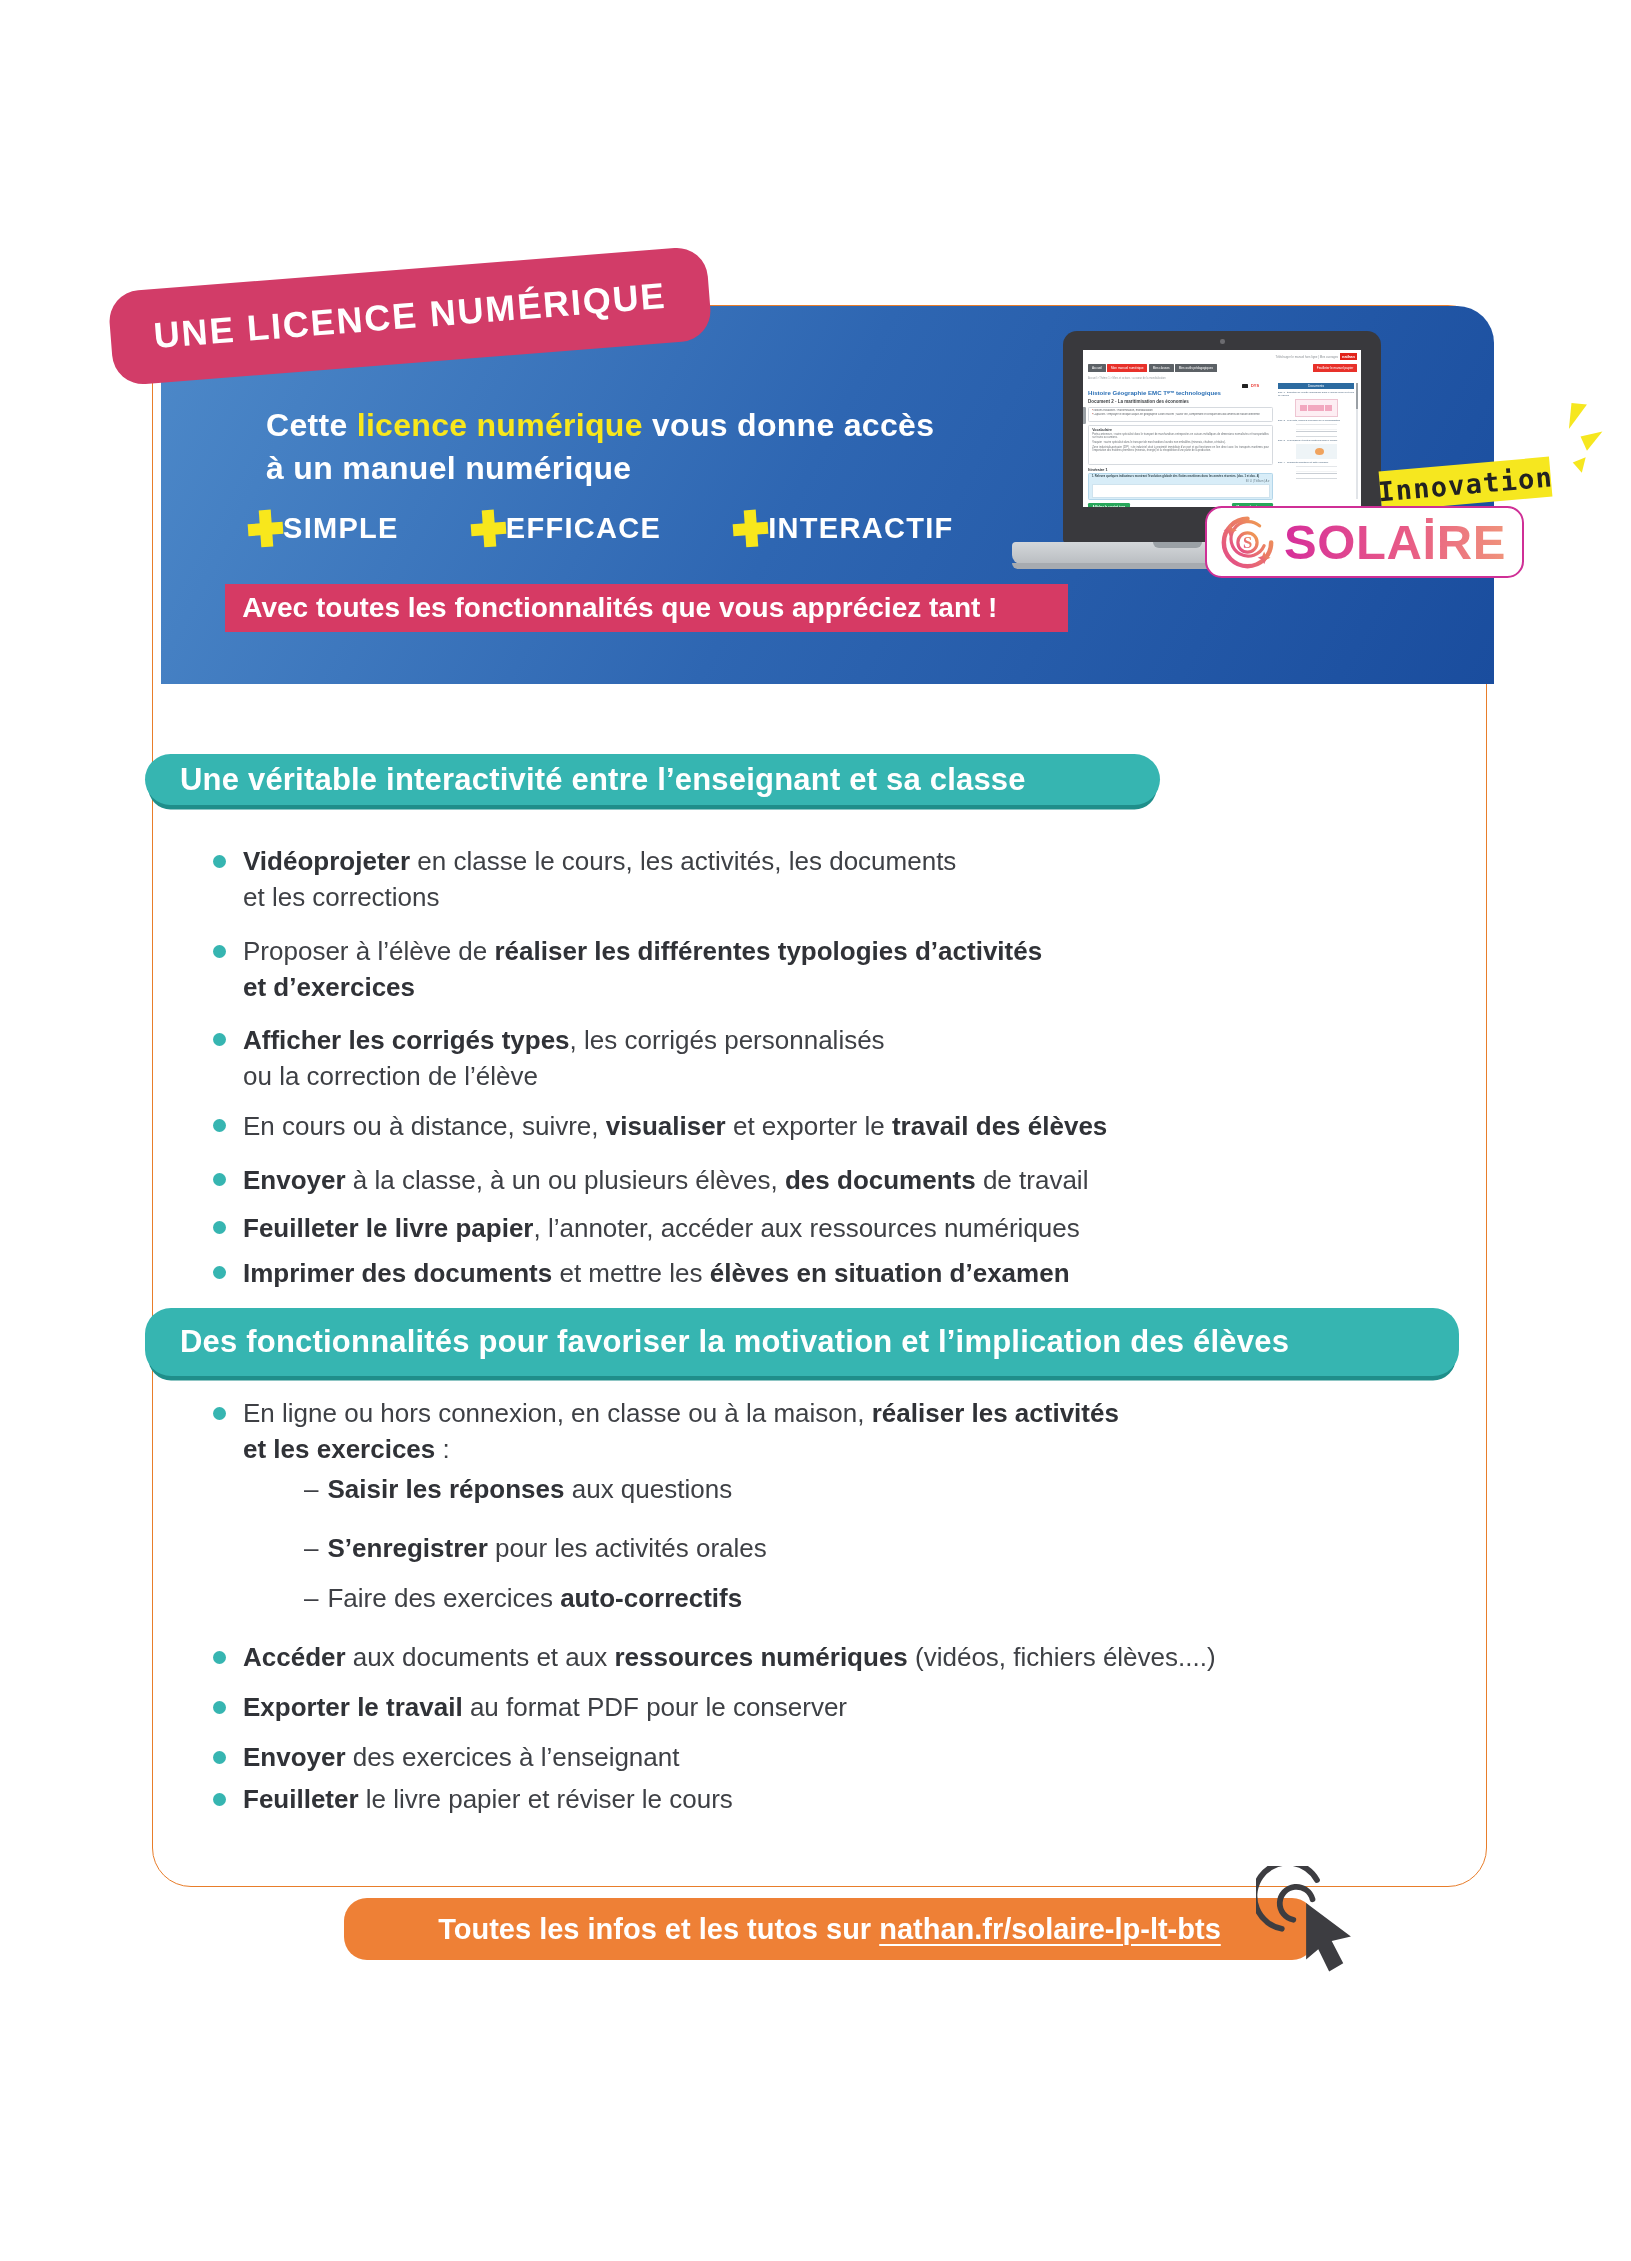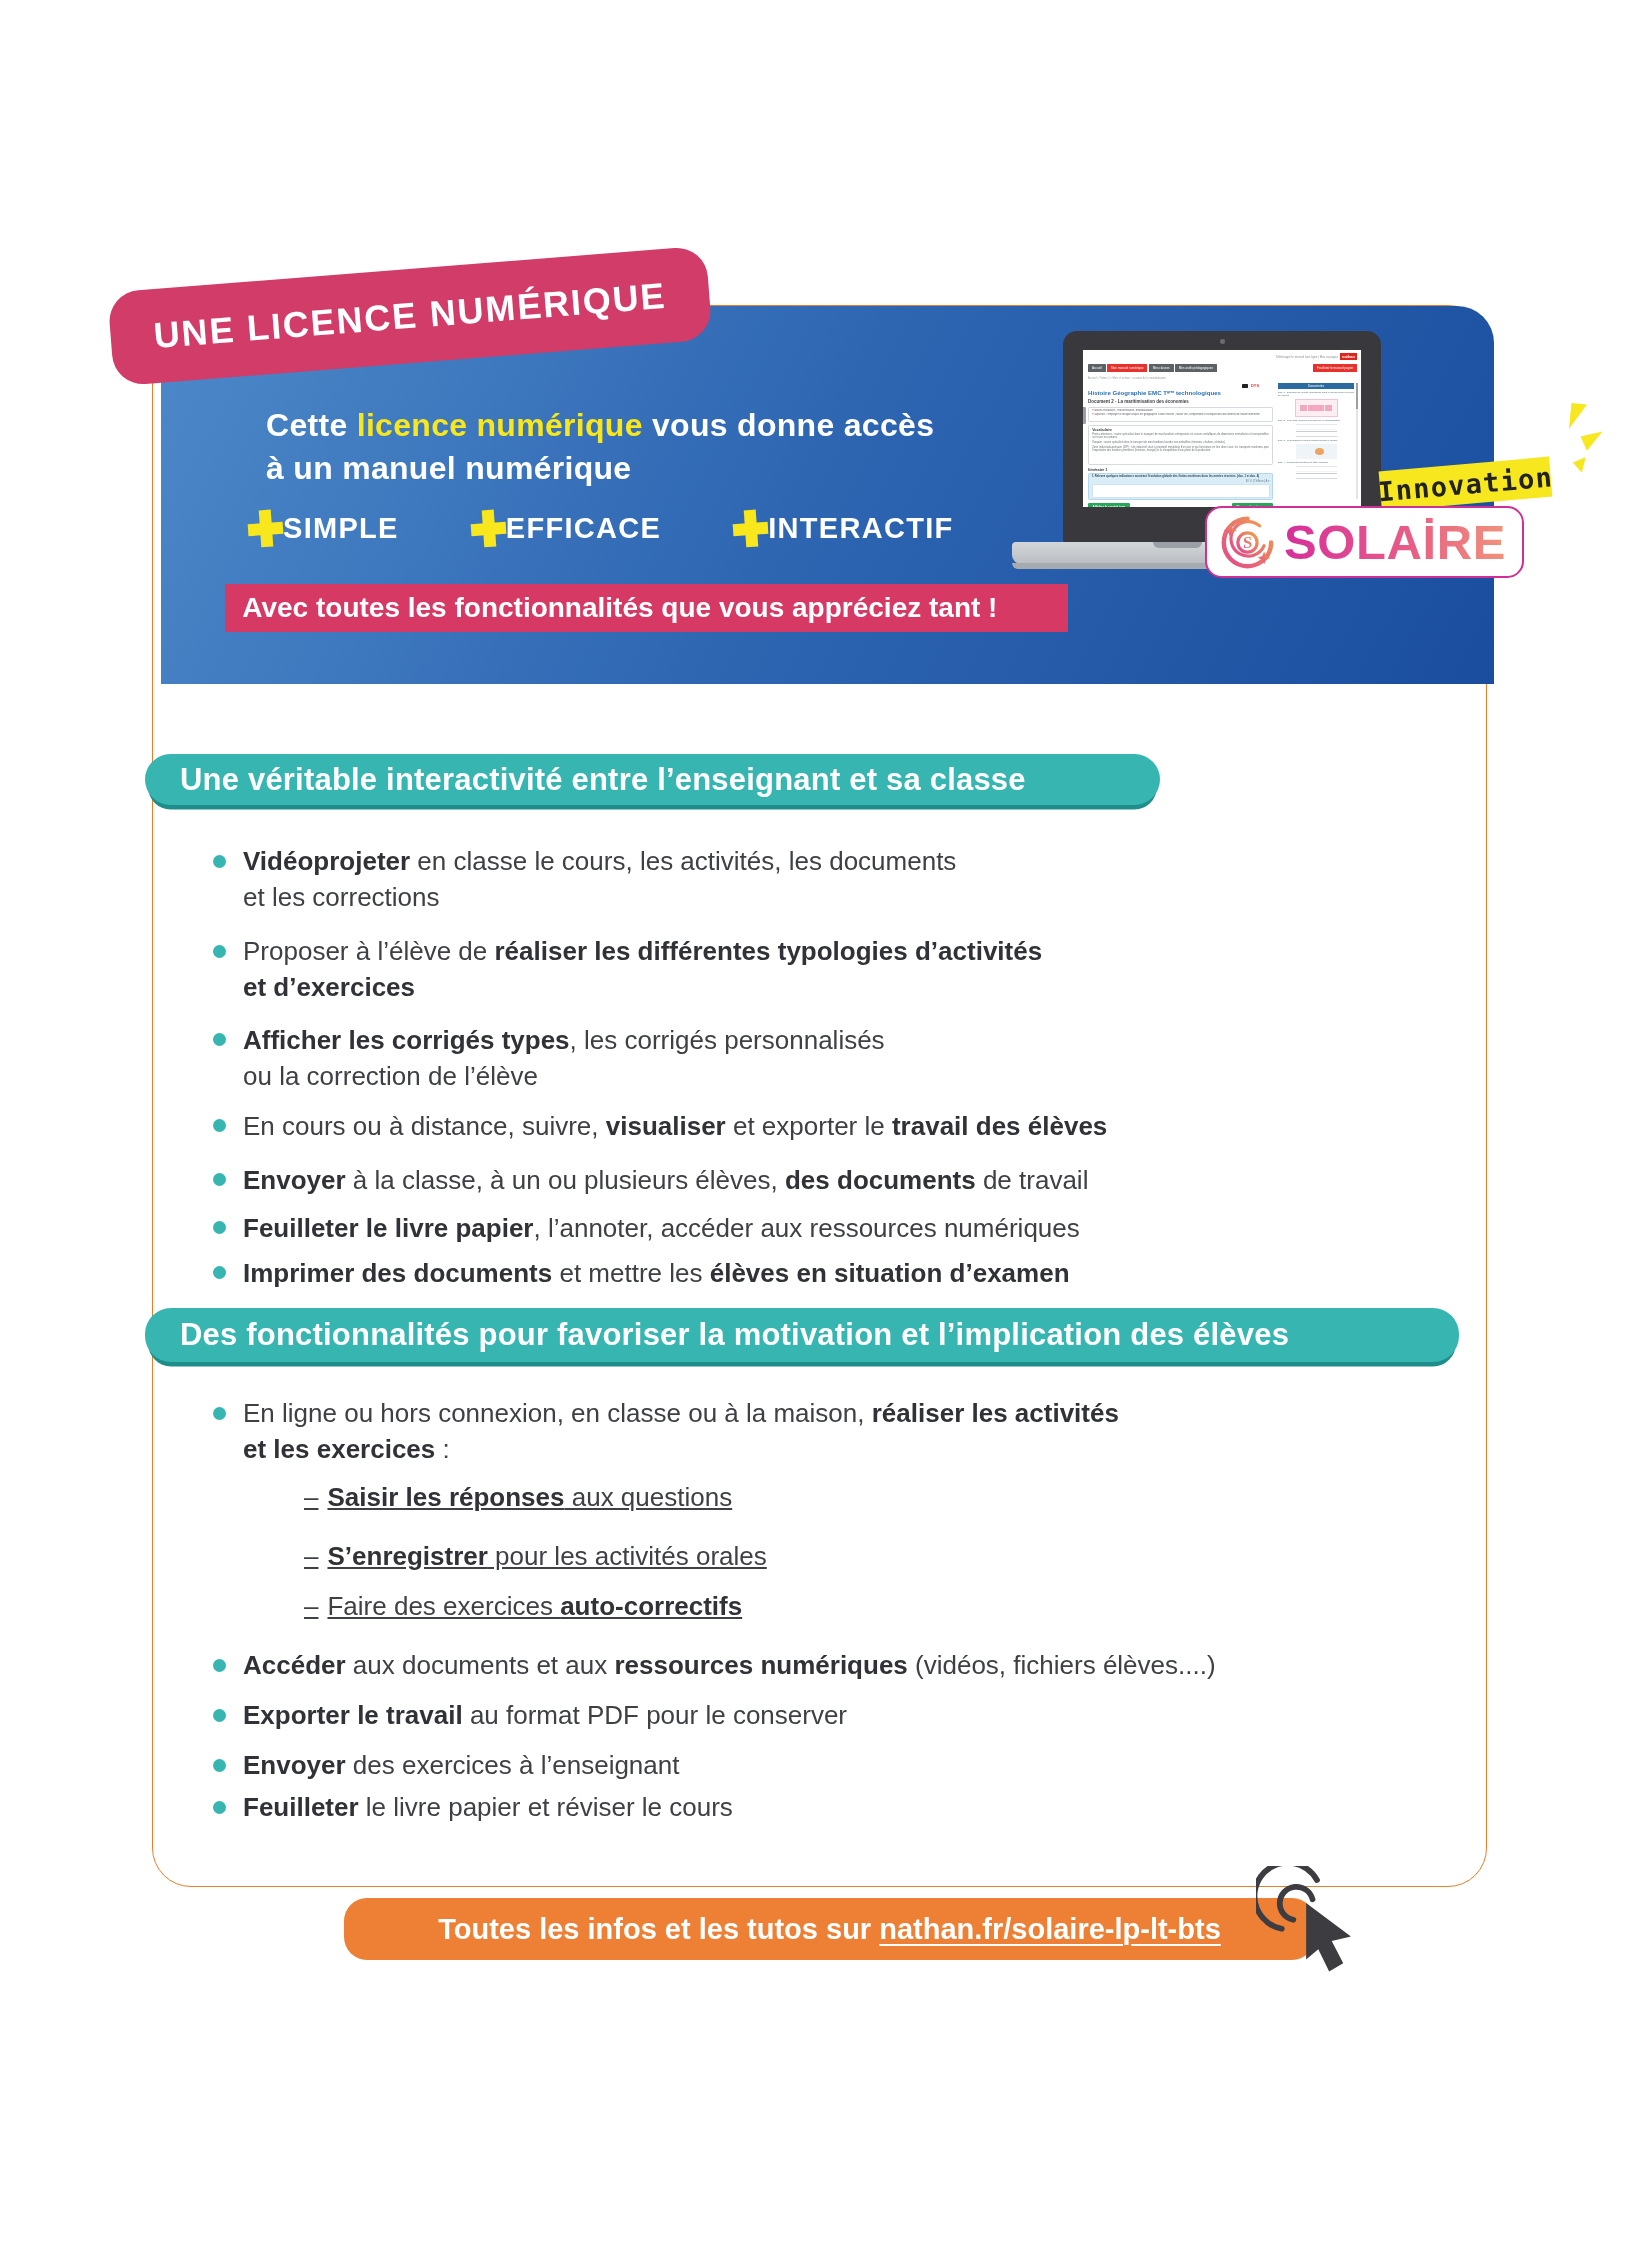--- a/index.html
+++ b/index.html
@@ -106,39 +106,39 @@
            box-sizing:border-box;padding-left:13px;gap:9px;}
   .wordmark{font-size:49px;font-weight:700;letter-spacing:0.6px;
             background:linear-gradient(90deg,#d62f9b 0%,#e85b86 55%,#f0937b 100%);
             -webkit-background-clip:text;background-clip:text;color:transparent;line-height:64px;}
 
   
   .sec-banner{position:absolute;background:#36b5b1;border-radius:26px;z-index:3;display:flex;align-items:center;
               box-shadow:0 7.7px 0 -3.2px #1f8e8a;}
   .sec-banner span{color:#fff;font-weight:700;font-size:31px;padding-left:35px;letter-spacing:0.2px;}
   .sec-banner.s1{left:145px;top:754px;width:1015px;height:51px;}
-  .sec-banner.s2{left:145px;top:1308px;width:1314px;height:54px;}
+  .sec-banner.s2{left:145px;top:1308px;width:1314px;height:68px;}
   .bullets{position:absolute;left:212px;width:1156px;list-style:none;margin:0;padding:0;z-index:3;}
   .bullets.s1{top:843px;} .bullets.s2{top:1395px;}
   .bullets li{position:relative;padding-left:31px;font-size:26px;line-height:36px;color:#3e4045;}
   .bullets li::before{content:"";position:absolute;left:1.3px;top:11.6px;width:13px;height:13px;
                       border-radius:50%;background:#36b5b1;}
   .bullets b{color:#303237;}
   .seg{white-space:pre-wrap;}
   .bullets.s1 li:nth-child(1){margin-bottom:18px;}
   .bullets.s1 li:nth-child(2){margin-bottom:16.7px;}
   .bullets.s1 li:nth-child(3){margin-bottom:14px;}
   .bullets.s1 li:nth-child(4){margin-bottom:18px;}
   .bullets.s1 li:nth-child(5){margin-bottom:12.2px;}
   .bullets.s1 li:nth-child(6){margin-bottom:9px;}
   .bullets.s2 li:nth-child(1){margin-bottom:23px;}
   .bullets.s2 li:nth-child(2){margin-bottom:14px;}
   .bullets.s2 li:nth-child(3){margin-bottom:14px;}
   .bullets.s2 li:nth-child(4){margin-bottom:6.4px;}
-  .subs{list-style:none;margin:12px 0 0 61px;padding:0;text-decoration:underline;}
+  .subs{list-style:none;margin:4px 0 0 61px;padding:0;}
   .subs li{padding-left:0;margin-bottom:6.4px;}
   .subs li::before{display:none;}
   .dash{margin-right:9px;}
 
   
   .footer-pill{position:absolute;left:344px;top:1898px;width:971px;height:62px;background:#ee8036;
                border-radius:23px;z-index:6;display:flex;align-items:center;justify-content:center;}
   .footer-pill .txt{color:#fff;font-size:29px;font-weight:700;}
   .footer-pill a{color:#fff;text-decoration:underline;text-underline-offset:5.1px;text-decoration-thickness:1.9px;}
   .cursor-icon{position:absolute;left:1256px;top:1866px;z-index:7;}

